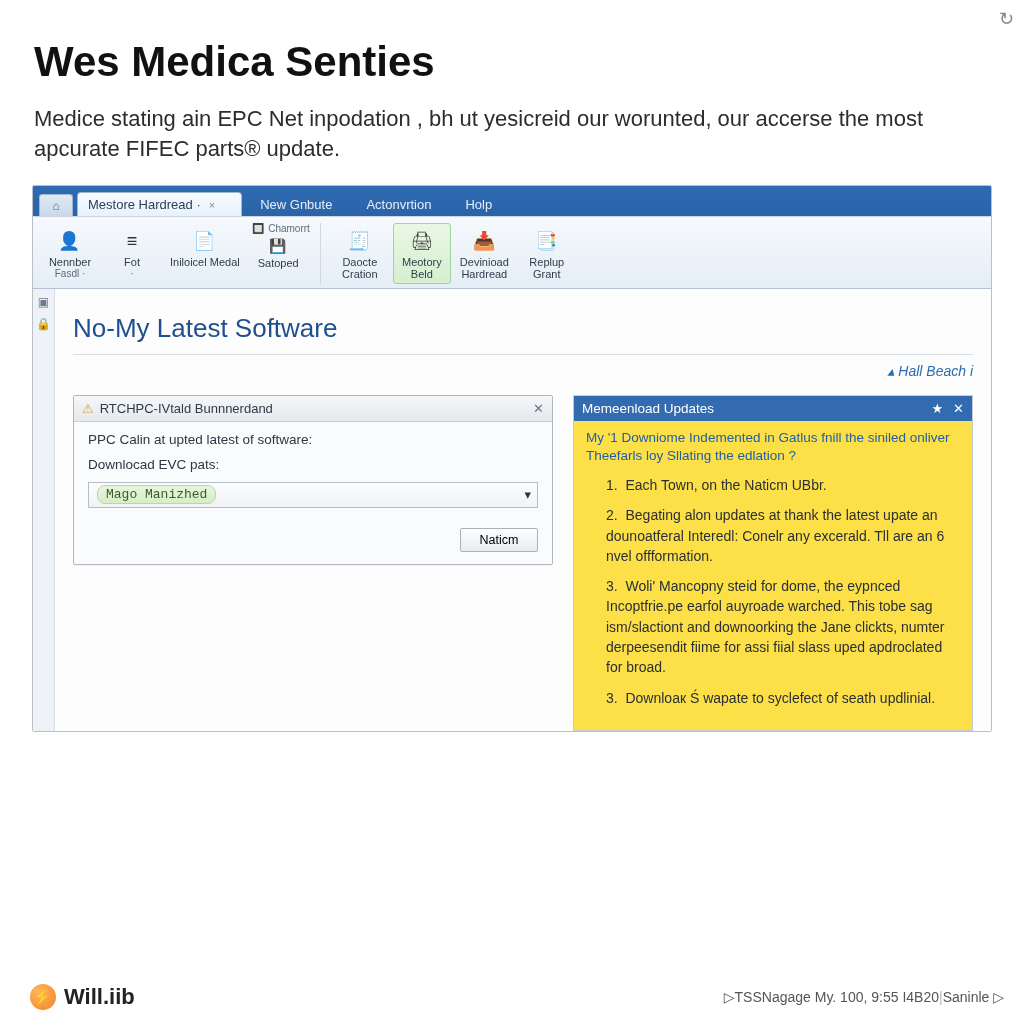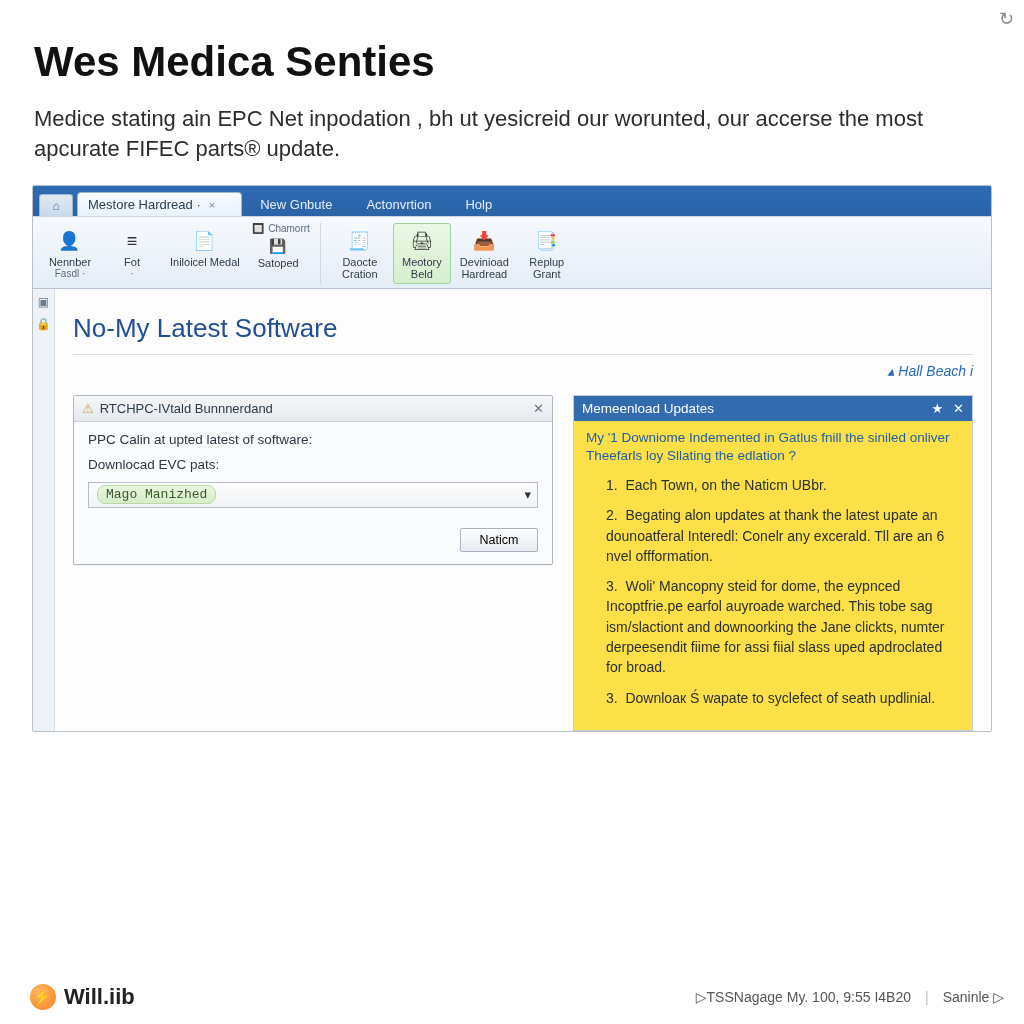--- a/index.html
+++ b/index.html
@@ -189,21 +189,21 @@
     display:flex; align-items:center; justify-content:space-between;
     padding:10px 20px 14px 30px;
     font-size:14px; color:#444;
   }
   .brand { display:flex; align-items:center; gap:8px; font-weight:700; font-size:22px; color:#222;}
   .brand-icon{
     width:26px;height:26px;border-radius:50%;
     background:radial-gradient(circle at 35% 30%, #ffb65a,#f4832a);
     display:flex;align-items:center;justify-content:center;color:#fff;font-size:15px;
   }
-  .footer-right{ display:flex; align-items:center; gap:14px; color:#555; }
+  .footer-right{ display:flex; align-items:center; color:#555; }
   .footer-right .sep{ color:#bbb; }
 </style>
 </head>
 <body>
 
 <span class="refresh-top">↻</span>
 
 <div class="page-padding">
   <h1 class="page-title">Wes Medica Senties</h1>
   <p class="page-subtitle">Medice stating ain EPC Net inpodation , bh ut yesicreid our worunted, our accerse the most apcurate FIFEC parts® update.</p>

